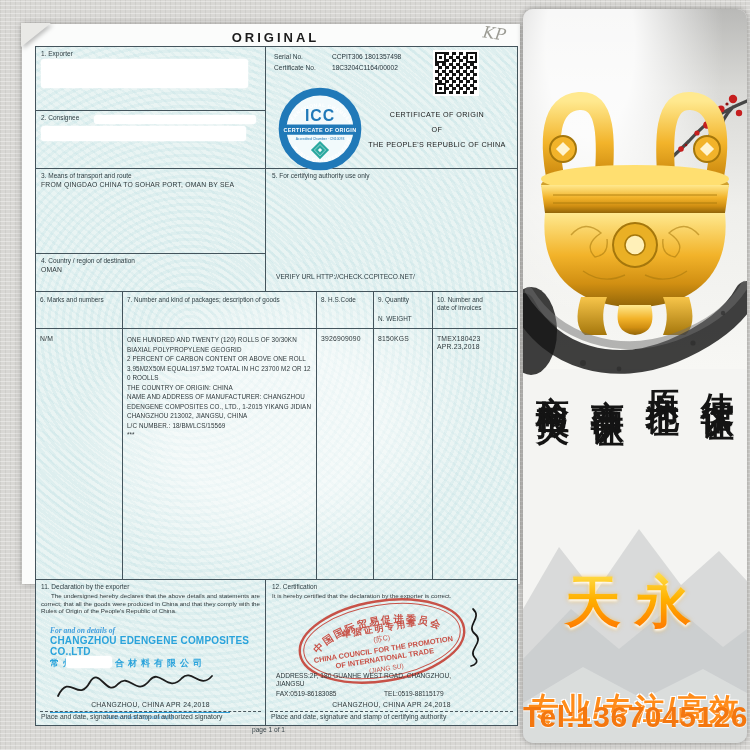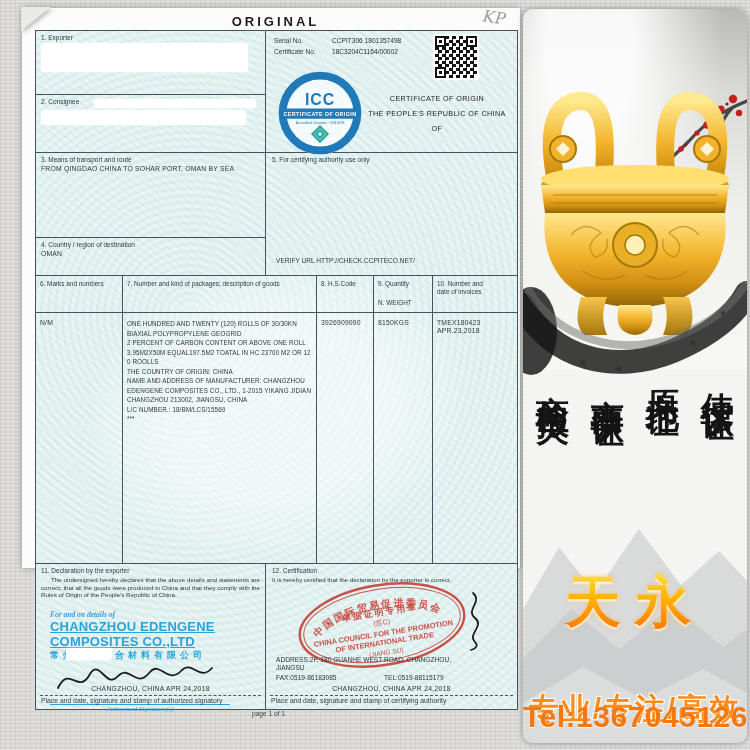--- a/index.html
+++ b/index.html
@@ -7,21 +7,21 @@
     width:750px;height:750px;position:relative;overflow:hidden;
     background:#d8d7d4;
     font-family:"Liberation Sans",sans-serif;
   }
   body::before{content:"";position:absolute;inset:0;
     background:
       repeating-linear-gradient(0deg,rgba(255,255,255,.35) 0 1px,transparent 1px 4px),
       repeating-linear-gradient(90deg,rgba(160,160,155,.18) 0 1px,transparent 1px 5px);
     pointer-events:none;}
   
-  .cert-card{position:absolute;left:22px;top:8px;width:498px;height:560px;
+  .cert-card{position:absolute;left:22px;top:24px;width:498px;height:560px;
     background:#fbfcfb;box-shadow:0 0 7px rgba(0,0,0,.3);}
   .page-curl{position:absolute;left:-1px;top:-1px;width:0;height:0;
     border-top:24px solid #e9e9e6;border-right:30px solid transparent;
     filter:drop-shadow(2px 2px 2px rgba(0,0,0,.25));}
   .doc-type{position:absolute;top:6px;left:13px;width:481px;text-align:center;
     font-size:13px;font-weight:bold;letter-spacing:3px;color:#1c1c1c;}
   .hand-mark{position:absolute;top:0px;right:14px;font-size:16px;font-style:italic;
     color:#9a9a92;transform:rotate(8deg);font-family:"DejaVu Serif",serif;}
   .cert-table{position:absolute;left:13px;top:22px;width:481px;height:678px;
     border:1.5px solid #44545c;background-color:#e9f4f3;
@@ -55,21 +55,21 @@
     font-size:8px;font-weight:bold;color:#3a78b0;letter-spacing:.6px;line-height:11.5px;
     background:rgba(255,255,255,.12);transform:rotate(-.5deg);}
   .verify{position:absolute;left:10px;top:104px;font-size:6.6px;color:#2e3d42;}
   
   .gh{position:absolute;font-size:6.4px;color:#2e3d42;line-height:8px;}
   .gline{display:block;font-size:6.3px;color:#2f383b;line-height:9.5px;letter-spacing:.1px;}
   
   .para{font-size:6.2px;color:#2f383b;line-height:7.6px;text-align:justify;}
   .exp-stamp{position:absolute;left:14px;top:46px;width:200px;color:#2f9fd9;}
   .exp-l1{font-style:italic;font-size:7.5px;font-family:"Liberation Serif",serif;color:#3f9edd;font-weight:bold;}
-  .exp-l2{font-size:13px;font-weight:bold;color:#2aa3db;letter-spacing:.2px;text-decoration:underline;}
+  .exp-l2{font-size:10px;font-weight:bold;color:#2aa3db;letter-spacing:.2px;}
   .exp-l3{font-size:9px;font-weight:bold;color:#2aa3db;letter-spacing:4px;position:relative;}
   .sig-line{border-top:1.4px solid #2f9fd9;width:180px;margin-top:2px;}
   .sig-cap{font-style:italic;font-size:7px;font-family:"Liberation Serif",serif;color:#3f9edd;text-align:center;width:180px;}
   .place-date{position:absolute;width:100%;text-align:center;font-size:6.8px;color:#2f383b;letter-spacing:.3px;}
   .dash-sep{position:absolute;left:4px;right:4px;border-top:1.2px dashed #4a585e;}
   .box-foot{position:absolute;left:5px;font-size:6.8px;color:#2e3d42;}
   .red-stamp{position:absolute;left:30px;top:18px;transform:rotate(-9deg);opacity:.92;}
   .page-foot{position:absolute;left:230px;top:702px;font-size:6.6px;color:#3a464b;}
   .addr{font-size:6.6px;color:#2f383b;line-height:8.5px;}
   
@@ -165,22 +165,22 @@
         <rect x="9" y="45" width="82" height="11.5" rx="1.5" fill="#2079b8"></rect>
         <text x="50" y="53.4" text-anchor="middle" font-size="6.2" font-weight="bold" fill="#ffffff" letter-spacing=".4">CERTIFICATE OF ORIGIN</text>
         <text x="50" y="62.5" text-anchor="middle" font-size="3.9" fill="#2079b8">Accredited Chamber · CN10093</text>
         <g stroke="#2aa89f" stroke-width="2.6" fill="none">
           <rect x="44" y="68" width="12" height="12" transform="rotate(45 50 74)"></rect>
           <rect x="47" y="71" width="6" height="6" transform="rotate(45 50 74)"></rect>
         </g>
       </svg>
       <div class="title-block">
         <div>CERTIFICATE OF ORIGIN</div>
+        <div>OF</div>
         <div>THE PEOPLE'S  REPUBLIC OF CHINA</div>
-        <div>OF</div>
       </div>
     </div>
 
     <div class="cbox bb" style="left:230px;top:122px;width:251px;height:123px;">
       <div class="lab" style="padding:3px 0 0 6px;">5. For certifying authority use only</div>
       <div class="verify">VERIFY URL HTTP://CHECK.CCPITECO.NET/</div>
     </div>
 
     <div class="cbox bb" style="left:0;top:245px;width:481px;height:37px;">
       <div class="cbox br" style="left:0;top:0;width:87px;height:37px;"></div>

